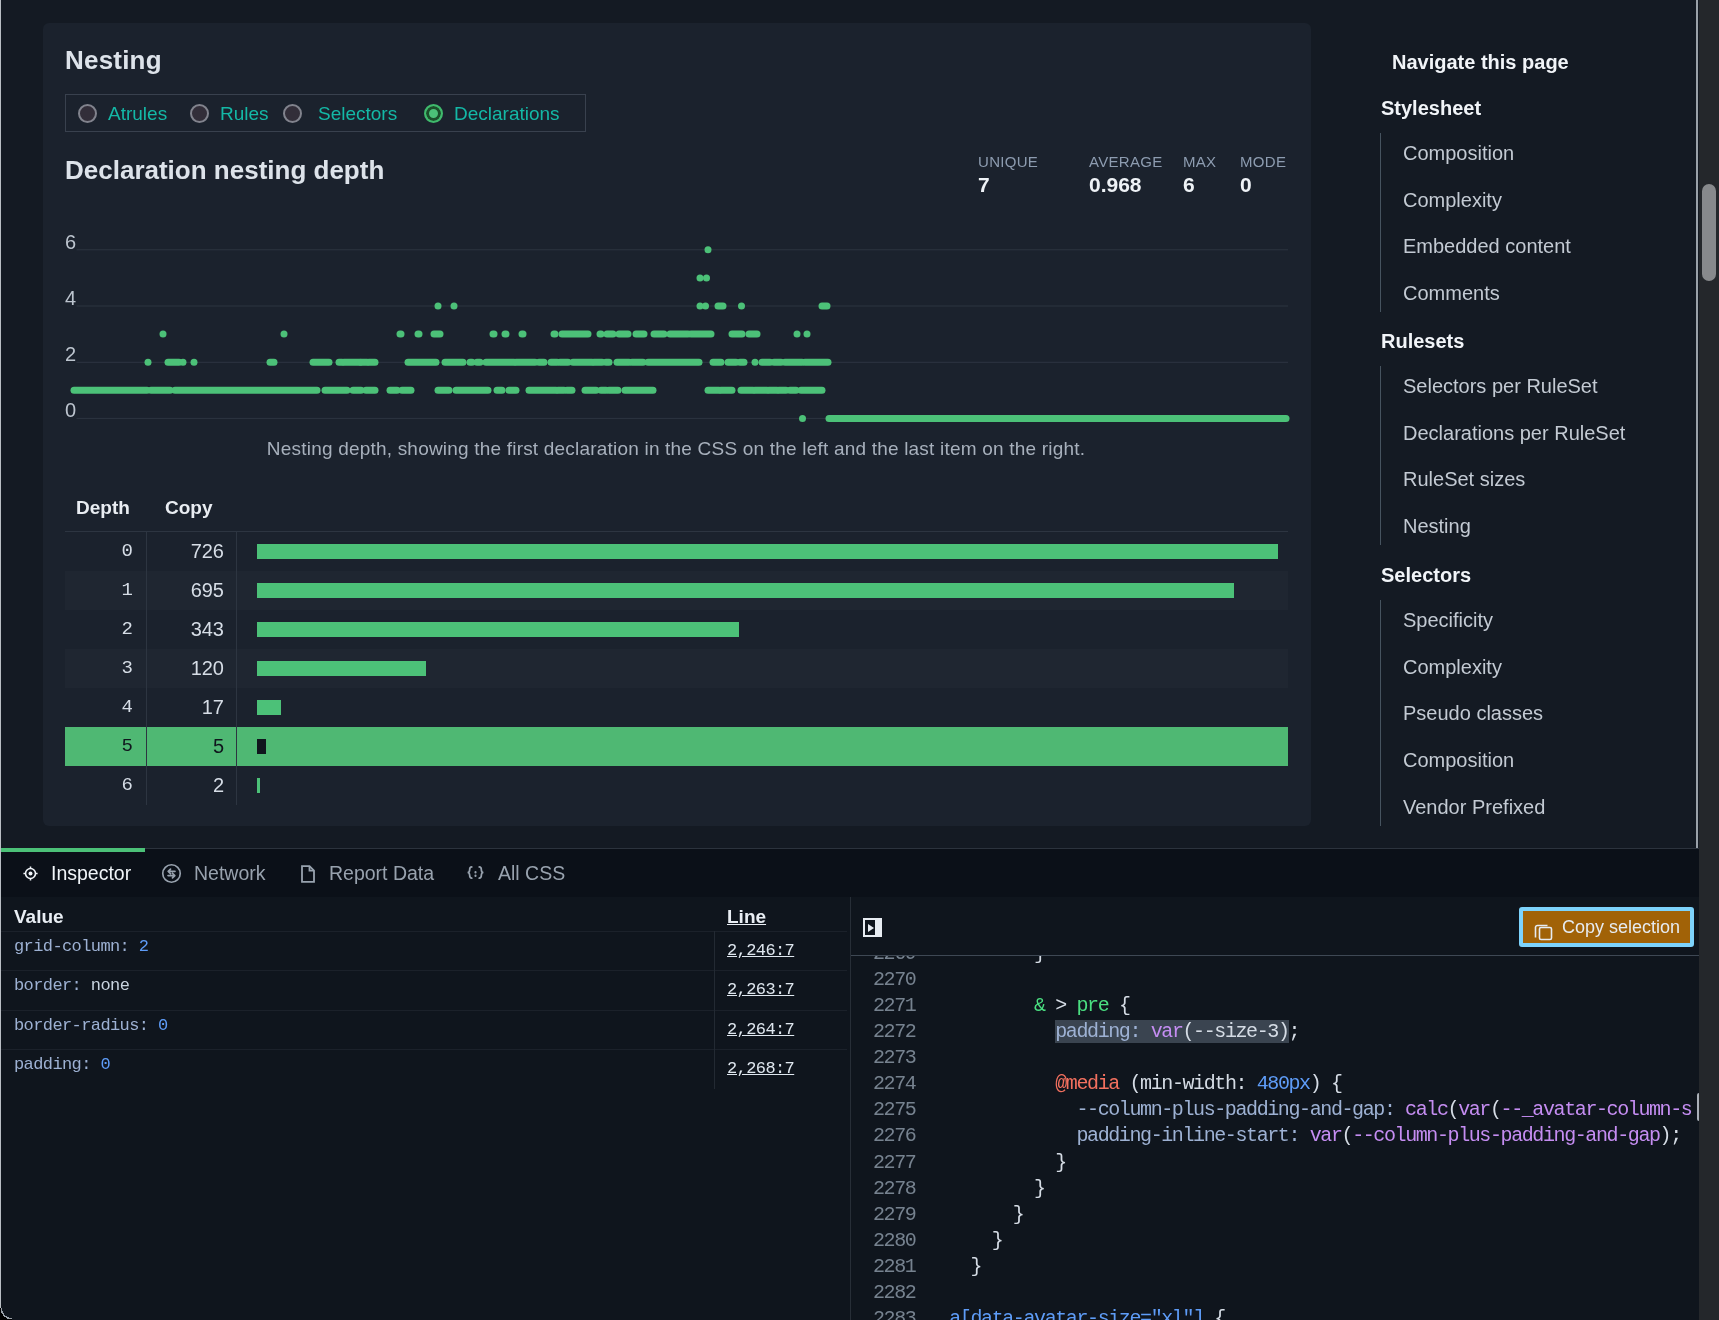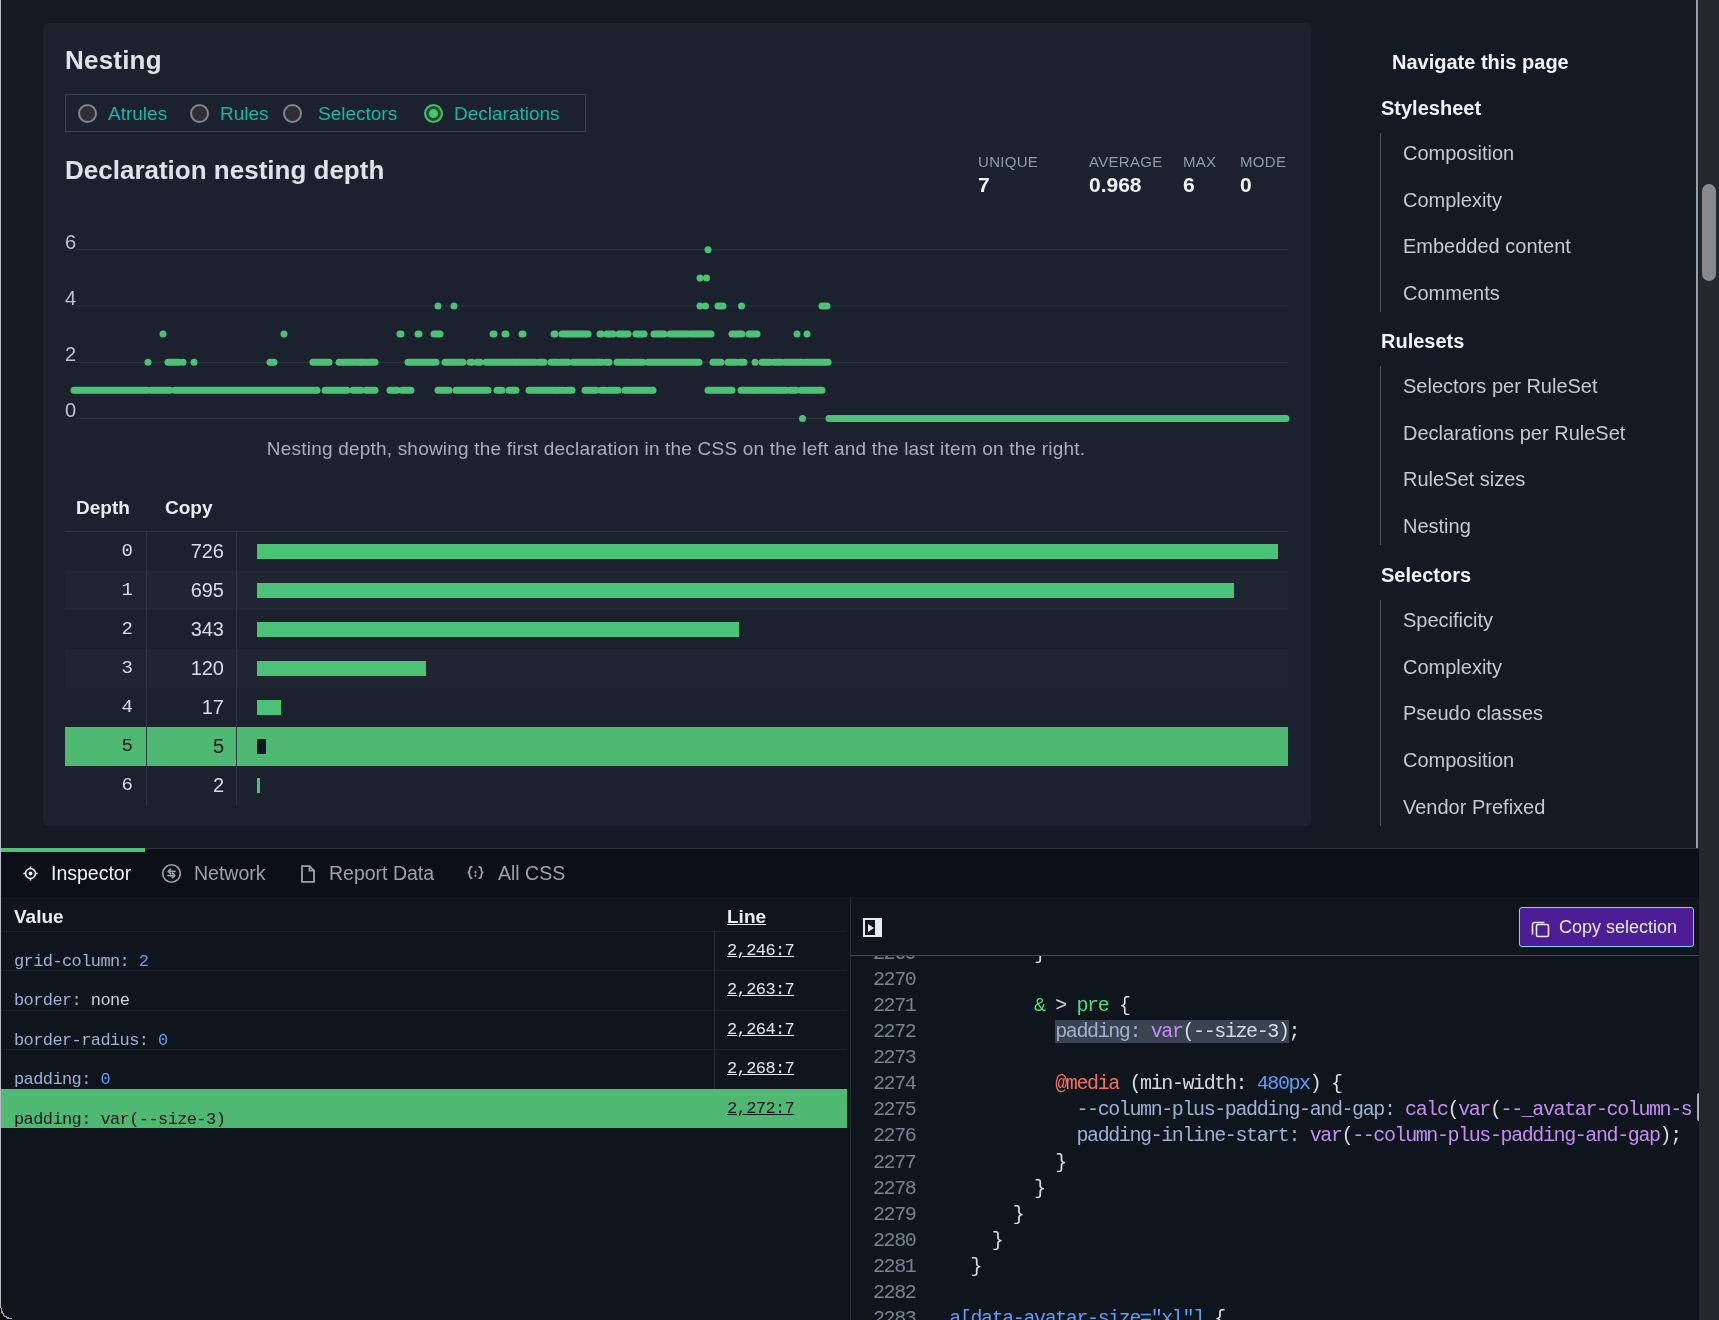--- a/index.html
+++ b/index.html
@@ -40,32 +40,32 @@
 .bottom{position:absolute;left:0;top:848px;width:1699px;height:472px;background:#0f151d;}
 .tabbar{position:absolute;left:0;top:0;width:1699px;height:49px;background:#0b1018;border-top:1px solid #2c333d;}
 .tabind{position:absolute;left:0;top:-1px;width:145px;height:3.5px;background:#4cc178;}
 .tab{position:absolute;top:0;height:49px;display:flex;align-items:center;gap:12px;color:#98a2ae;font-size:19.5px;}
 .tab.on{color:#f1f5f9;}
 
 
 .btable{position:absolute;left:0;top:49px;width:847px;height:423px;}
 .bthead{position:absolute;top:8px;height:32px;font-size:19px;font-weight:700;color:#e9eef4;}
 .brow{position:absolute;left:0;width:847px;height:39.4px;border-top:1px solid #1b212a;font-family:"Liberation Mono",monospace;font-size:17px;letter-spacing:-0.6px;}
-.brow .prop{position:absolute;left:14px;top:20px;color:#9db1d3;}
+.brow .prop{position:absolute;left:14px;top:5px;color:#9db1d3;}
 .brow .pv{color:#5e9cf7;} .brow .pw{color:#c9d4e0;}
 .brow .lnk{position:absolute;left:727px;top:9px;color:#dfe7ef;text-decoration:underline;}
 .brow.grn{background:#4fb873;border-top:1px solid #4fb873;}
 .brow.grn .prop,.brow.grn .lnk{color:#10161d;}
 .bvline{position:absolute;left:714px;top:34px;width:1px;height:158px;background:#232a33;}
 
 .codepanel{position:absolute;left:850px;top:49px;width:849px;height:423px;background:#0f151d;border-left:1px solid #272e37;overflow:hidden;}
 .expand{position:absolute;left:12px;top:21px;width:19px;height:19px;border:2px solid #e7ecf2;}
 .expand .b{position:absolute;right:0px;top:0px;width:5px;height:15px;background:#e7ecf2;}
 .expand .t{position:absolute;left:3px;top:3.5px;width:0;height:0;border-left:6.5px solid #e7ecf2;border-top:4px solid transparent;border-bottom:4px solid transparent;}
-.copybtn{position:absolute;left:668px;top:10px;width:175px;height:40px;border:1px solid #7dd3fc;background:#4c1d95;border-radius:3px;display:flex;align-items:center;}
+.copybtn{position:absolute;left:668px;top:10px;width:175px;height:40px;border:4px solid #7dd3fc;background:#a16207;border-radius:3px;display:flex;align-items:center;}
 .copybtn span{color:#e6ebf1;font-size:18px;margin-left:39px;}
 .code{position:absolute;left:0;top:58px;width:849px;height:365px;overflow:hidden;}
 .codetopline{position:absolute;left:0;top:58px;width:849px;height:1px;background:#3e4854;}
 pre{font-family:"Liberation Mono",monospace;font-size:20px;letter-spacing:-1.4px;line-height:26.1px;color:#d5dce5;position:absolute;top:-14.2px;white-space:pre;}
 .plnum{left:22px;color:#76828f;}
 .pcode{left:77px;}
 .cg{color:#4ade80;}.cp{color:#9db1d3;}.cu{color:#c58df2;}.cb{color:#5e9cf7;}.cr{color:#f3705f;}.cw{color:#d5dce5;}
 .hl{background:#3a4450;}
 .codesb{position:absolute;left:846px;top:196px;width:5px;height:28px;background:#aab0b8;border-radius:2px;}
 .leftedge{position:absolute;left:0;top:0;width:1px;height:1320px;background:#b9bec4;}
@@ -325,24 +325,20 @@
           <span class="lnk">2,263:7</span>
         </div>
 <div class="brow" style="top:113px;">
           <span class="prop">border-radius: <span class="pv">0</span></span>
           <span class="lnk">2,264:7</span>
         </div>
 <div class="brow" style="top:152px;">
           <span class="prop">padding: <span class="pv">0</span></span>
           <span class="lnk">2,268:7</span>
         </div>
-<div class="brow grn" style="top:192px;">
-          <span class="prop">padding: var(--size-3)</span>
-          <span class="lnk">2,272:7</span>
-        </div>
     <div class="bvline"></div>
   </div>
   <div class="codepanel">
     <div class="expand">
           <span class="b"></span>
           <span class="t"></span>
         </div>
     <div class="copybtn">
       <svg style="position:absolute;left:11px;top:11px;" width="19" height="19" viewBox="0 0 19 19" fill="none" stroke="#e6ebf1" stroke-width="1.6">
             <rect x="5.5" y="5.5" width="12" height="12" rx="1.5"></rect>

